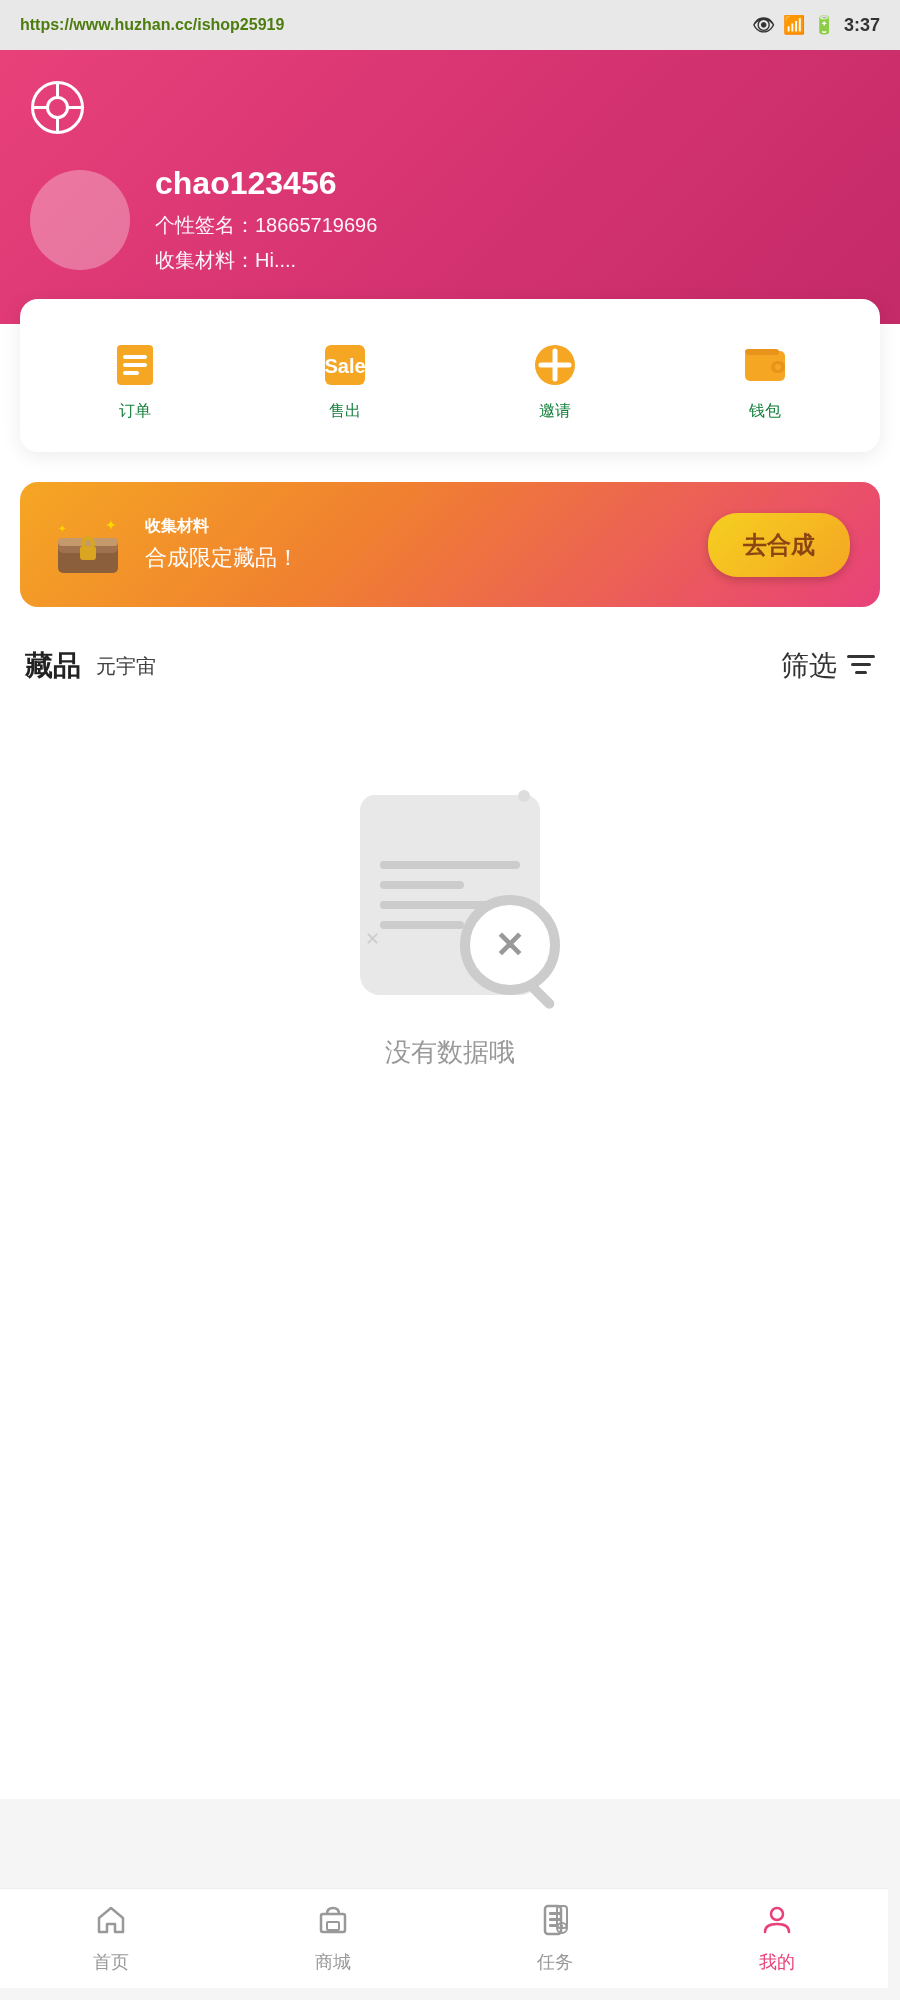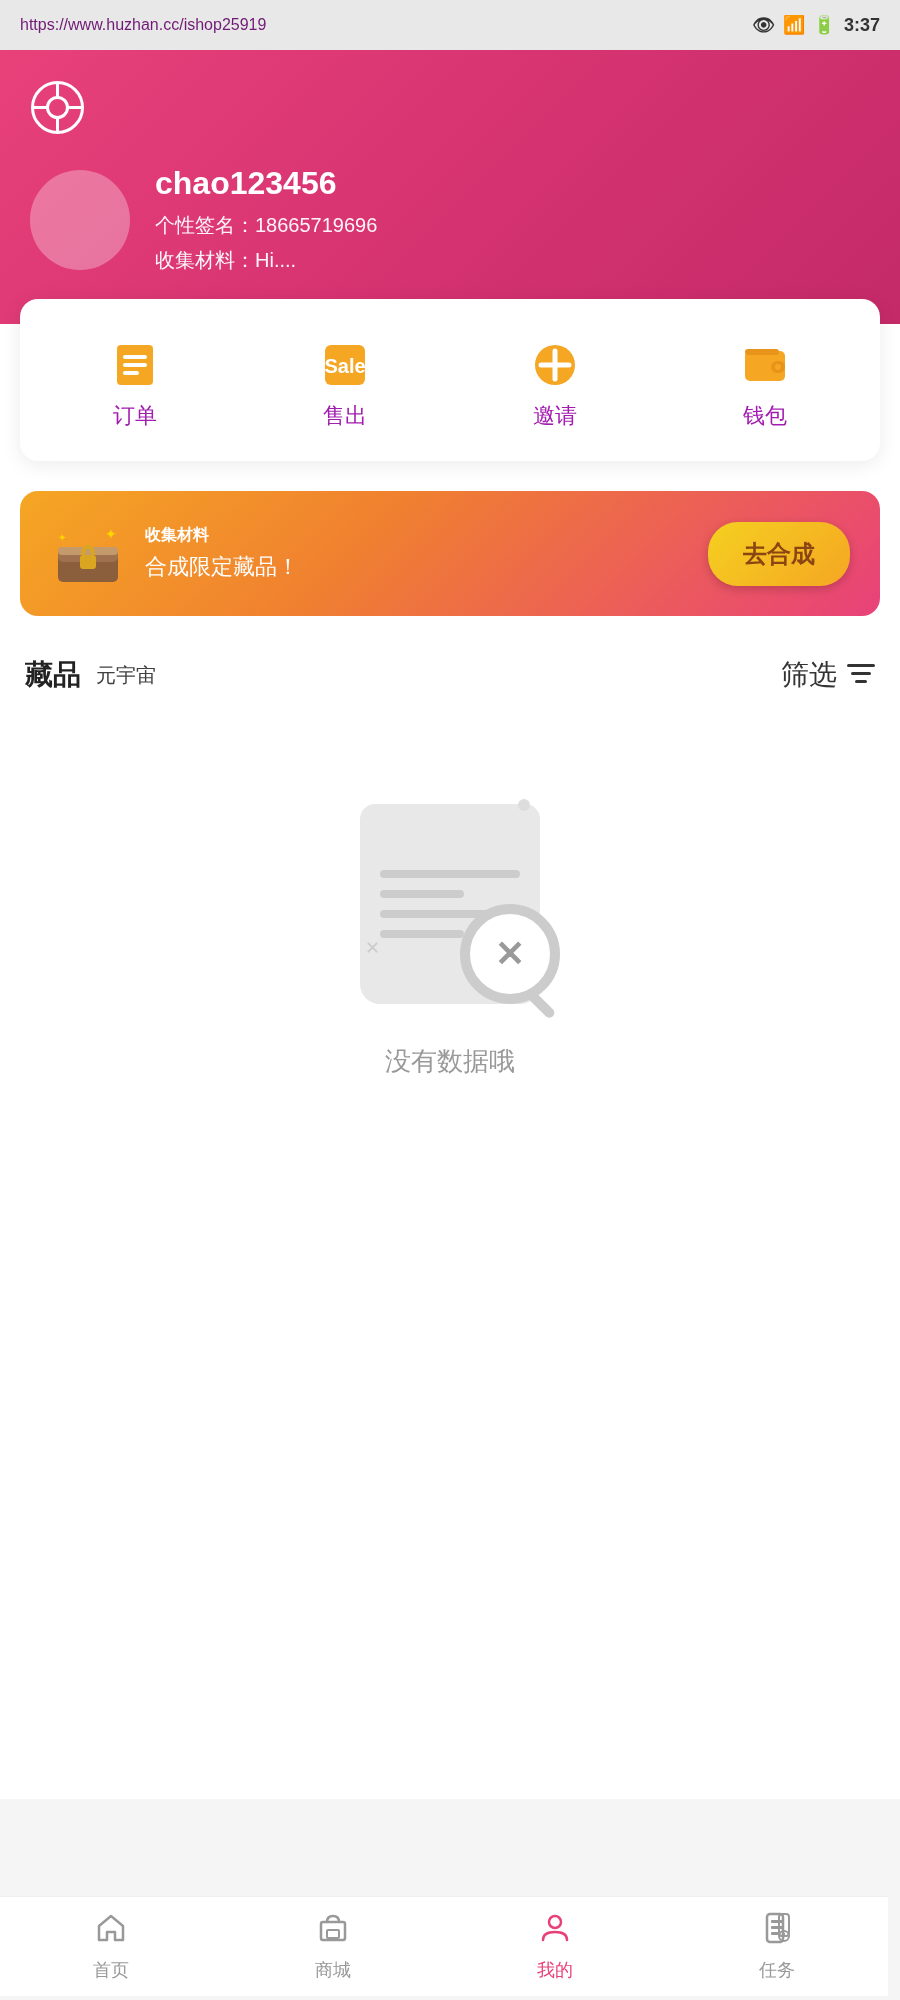--- a/index.html
+++ b/index.html
@@ -20,21 +20,22 @@
       background: #e8e8e8;
       display: flex;
       align-items: center;
       justify-content: space-between;
       padding: 0 20px;
       font-size: 18px;
       color: #333;
     }
     .status-bar-url {
       font-size: 16px;
-      color: #701a75;
+      color: #4d7c0f;
+      font-weight: bold;
     }
     .status-bar-right {
       display: flex;
       align-items: center;
       gap: 8px;
       font-size: 18px;
       font-weight: 600;
     }
 
     
@@ -101,22 +102,22 @@
     .action-icon {
       width: 60px;
       height: 60px;
       border-radius: 12px;
       display: flex;
       align-items: flex-end;
       justify-content: center;
       font-size: 32px;
     }
     .action-label {
-      font-size: 22px;
-      color: #a21caf;
+      font-size: 16px;
+      color: #15803d;
     }
 
     
     .banner-section {
       margin: 30px 20px;
       border-radius: 18px;
       overflow: hidden;
       background: linear-gradient(135deg, #f5a623 0%, #f08030 40%, #e8417a 100%);
       padding: 25px 30px;
       display: flex;
@@ -275,21 +276,21 @@
       color: #ccc;
     }
     .empty-text {
       font-size: 26px;
       color: #999;
     }
 
     
     .bottom-nav {
       position: fixed;
-      bottom: 4px;
+      bottom: 12px;
       left: 0;
       width: 888px;
       height: 100px;
       background: white;
       border-top: 1px solid #eee;
       display: flex;
       justify-content: space-around;
       align-items: center;
       z-index: 100;
     }
@@ -485,38 +486,38 @@
   </div>
   <div class="nav-item">
     <span class="nav-icon">
       <svg width="32" height="32" viewBox="0 0 32 32">
         <rect x="4" y="10" width="24" height="18" rx="2" fill="none" stroke="#999" stroke-width="2.5"></rect>
         <path d="M10 10 Q10 4 16 4 Q22 4 22 10" fill="none" stroke="#999" stroke-width="2.5"></path>
         <rect x="10" y="18" width="12" height="8" rx="1" fill="none" stroke="#999" stroke-width="2"></rect>
       </svg>
     </span>
     <span class="nav-label">商城</span>
-  </div>
-  <div class="nav-item">
-    <span class="nav-icon active">
-      <svg width="32" height="32" viewBox="0 0 32 32">
-        <circle cx="16" cy="10" r="6" fill="none" stroke="#e8417a" stroke-width="2.5"></circle>
-        <path d="M4 28 Q4 20 16 20 Q28 20 28 28" fill="none" stroke="#e8417a" stroke-width="2.5" stroke-linecap="round"></path>
-      </svg>
-    </span>
-    <span class="nav-label active">我的</span>
   </div>
   <div class="nav-item">
     <span class="nav-icon">
       <svg width="32" height="32" viewBox="0 0 32 32">
         <rect x="6" y="2" width="16" height="28" rx="3" fill="none" stroke="#999" stroke-width="2.5"></rect>
         <rect x="10" y="8" width="12" height="3" rx="1" fill="#999"></rect>
         <rect x="10" y="14" width="12" height="3" rx="1" fill="#999"></rect>
         <rect x="10" y="20" width="8" height="3" rx="1" fill="#999"></rect>
         <rect x="18" y="2" width="10" height="22" rx="3" fill="none" stroke="#999" stroke-width="2"></rect>
         <circle cx="23" cy="24" r="5" fill="none" stroke="#999" stroke-width="2"></circle>
         <line x1="23" y1="21" x2="23" y2="24" stroke="#999" stroke-width="2"></line>
         <line x1="23" y1="24" x2="25" y2="24" stroke="#999" stroke-width="2"></line>
       </svg>
     </span>
     <span class="nav-label">任务</span>
   </div>
+  <div class="nav-item">
+    <span class="nav-icon active">
+      <svg width="32" height="32" viewBox="0 0 32 32">
+        <circle cx="16" cy="10" r="6" fill="none" stroke="#e8417a" stroke-width="2.5"></circle>
+        <path d="M4 28 Q4 20 16 20 Q28 20 28 28" fill="none" stroke="#e8417a" stroke-width="2.5" stroke-linecap="round"></path>
+      </svg>
+    </span>
+    <span class="nav-label active">我的</span>
+  </div>
 </div>
 
 </body></html>

